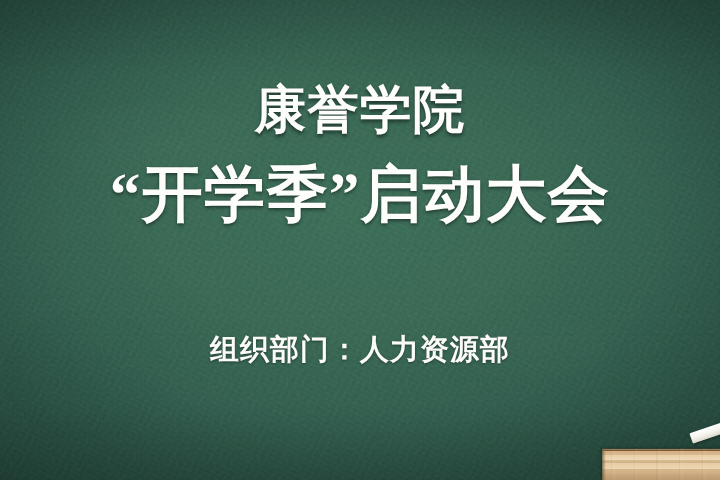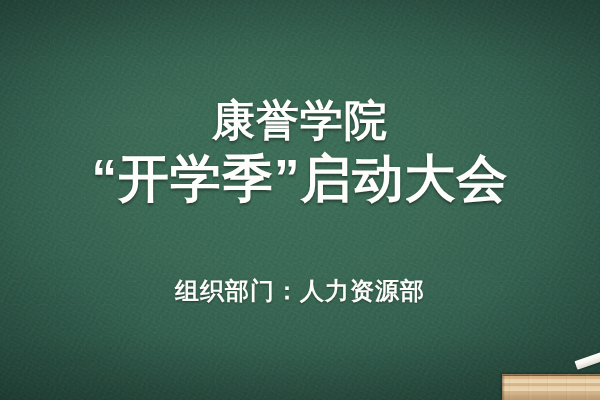--- a/index.html
+++ b/index.html
@@ -84,30 +84,30 @@
   }
   .title-line1,
   .title-line2 {
     color: #fdfdfb;
     font-weight: bold;
     letter-spacing: 1px;
     white-space: nowrap;
     text-shadow:
       0 2px 3px rgba(0,0,0,0.42),
       0 0 1px rgba(0,0,0,0.30);
-    margin-top: 28px;
   }
   .title-line1 {
     font-size: 43px;
     line-height: 52px;
   }
   .title-line2 {
     font-size: 51px;
     line-height: 62px;
-    margin-top: 2px;
+    margin-top: 14px;
+    font-family: Liberation Serif, serif;
   }
   .subtitle {
     position: absolute;
     left: 0;
     right: 0;
     top: 275px;
     text-align: center;
     color: #fbfbf8;
     font-size: 24px;
     font-weight: bold;

